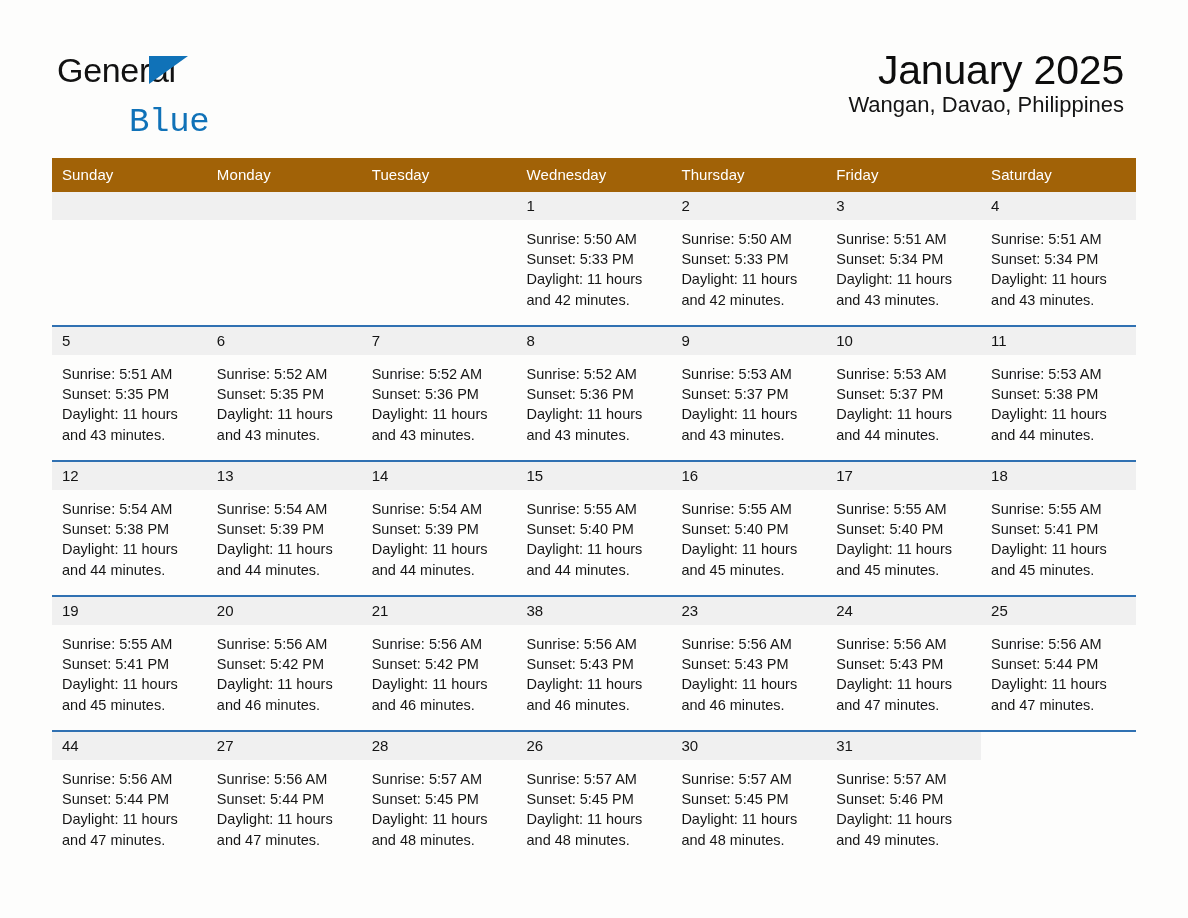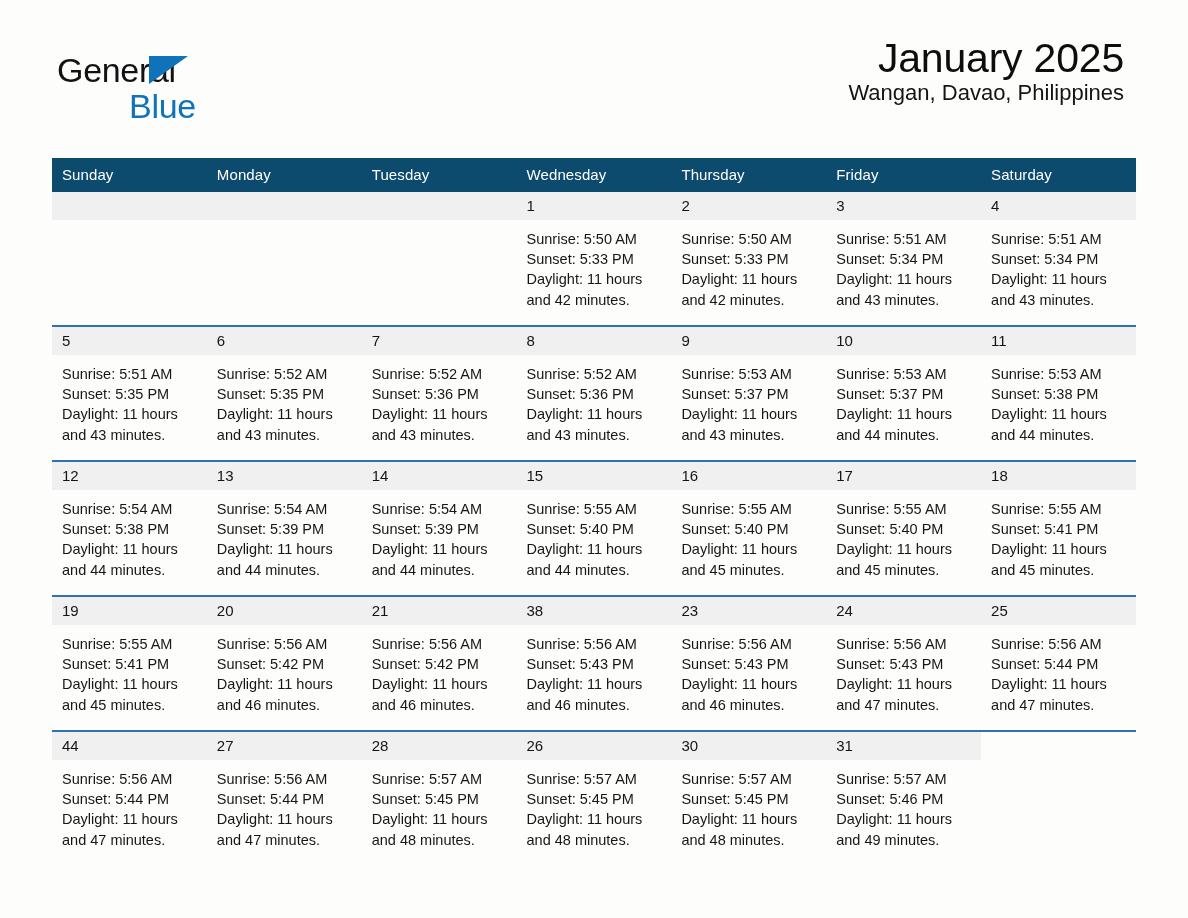--- a/index.html
+++ b/index.html
@@ -50,31 +50,32 @@
     position: absolute;
     left: 92px;
     top: 3px;
     width: 0;
     height: 0;
     border-left: 39px solid #1072b8;
     border-bottom: 28px solid transparent;
   }
   .logo-row2 {
     display: block;
-    margin-top: 2px;
+    margin-top: 18px;
     margin-left: 72px;
     font-size: 34px;
     color: #1072b8;
     letter-spacing: -0.3px;
+    font-family: Liberation Mono, monospace;
   }
 
   .title-block {
     position: absolute;
     right: 52px;
-    top: 36px;
+    top: 48px;
     text-align: right;
   }
   .month-title {
     font-size: 41px;
     font-weight: normal;
     color: #0d0d0d;
     line-height: 1.08;
     letter-spacing: -0.2px;
     white-space: nowrap;
   }
@@ -89,21 +90,21 @@
   .calendar {
     position: absolute;
     left: 52px;
     top: 158px;
     width: 1084px;
     border-collapse: collapse;
     table-layout: fixed;
   }
 
   .calendar th {
-    background: #0c4a6e;
+    background: #a16207;
     color: #ffffff;
     font-weight: normal;
     font-size: 15px;
     text-align: left;
     padding: 8px 0 9px 10px;
     height: 15px;
     letter-spacing: 0.1px;
   }
 
   .calendar td {

